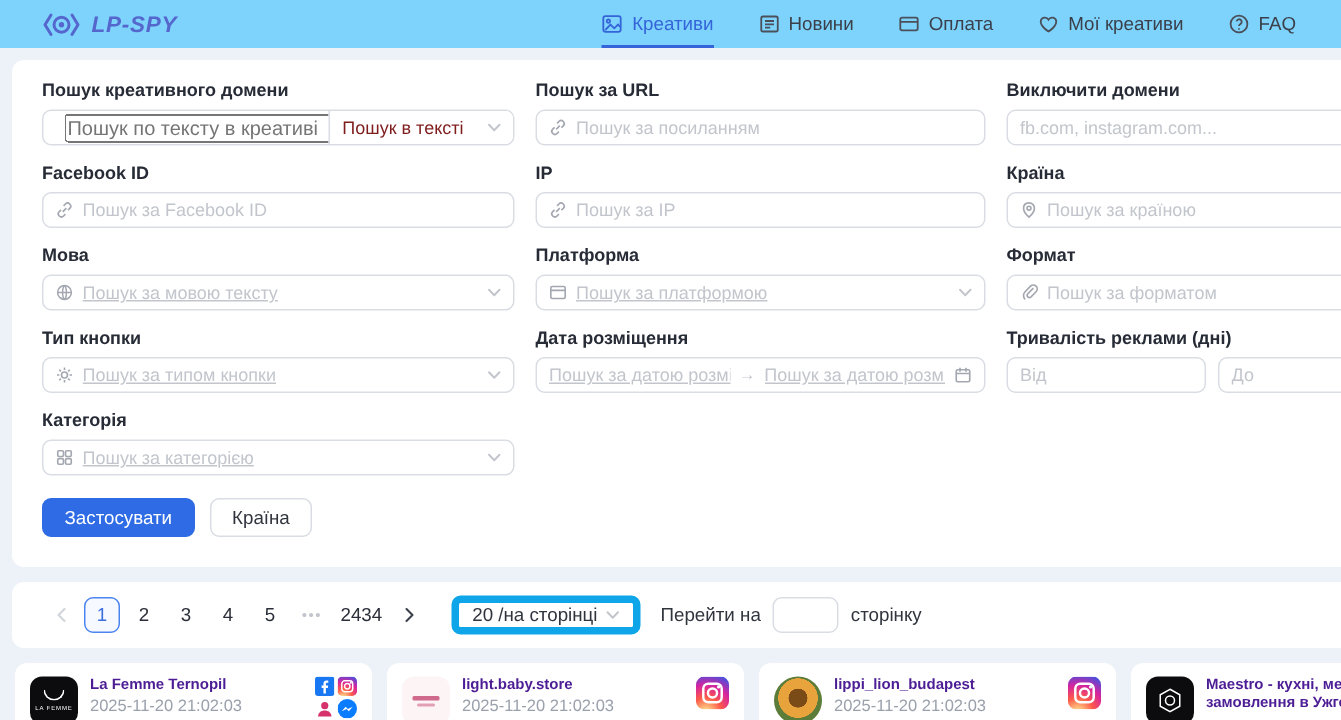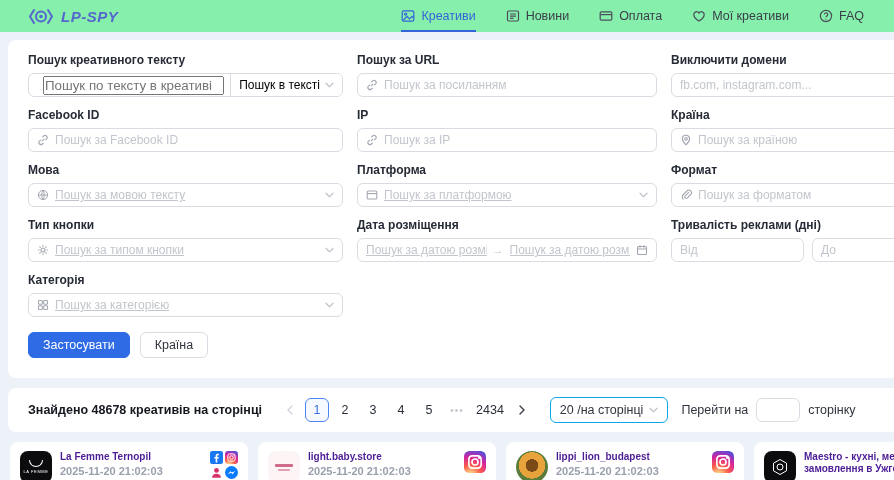--- a/index.html
+++ b/index.html
@@ -1,20 +1,20 @@
 <!DOCTYPE html>
 <html><head>
 <meta charset="utf-8">
 <style>
   * { margin:0; padding:0; box-sizing:border-box; }
   html,body { width:894px; height:480px; overflow:hidden; background:#edf1f8;
     font-family:"Liberation Sans","DejaVu Sans",sans-serif; color:#1f2430; }
 
   
-  .header { height:32px; background:#86efac; display:flex; align-items:stretch; padding:0 30px 0 28px; }
+  .header { height:32px; background:#7dd3fc; display:flex; align-items:stretch; padding:0 30px 0 28px; }
   .logo { display:flex; align-items:center; gap:7px; color:#5566cd; font-weight:700;
     font-style:italic; font-size:15px; letter-spacing:.5px; }
   .nav { margin-left:auto; display:flex; align-items:stretch; gap:30px; }
   .nav-item { display:flex; align-items:center; gap:6px; font-size:12.5px; color:#3a3f4a;
     cursor:pointer; border-bottom:2px solid transparent; padding-top:2px; }
   .nav-item svg { color:#4a4f5a; }
   .nav-item.active { color:#3564d9; border-bottom-color:#3564d9; }
   .nav-item.active svg { color:#3564d9; }
 
   
@@ -25,43 +25,43 @@
   .control { height:24px; border:1px solid #d9dde3; border-radius:6px; background:#fff;
     display:flex; align-items:center; padding:0 8px; gap:6px; font-size:12px; }
   .control svg.fic { flex:none; color:#a3a7b0; }
   .control input { border:none; outline:none; flex:1; min-width:0; font-size:12px;
     font-family:inherit; color:#c2410c; background:transparent; }
   .control input::placeholder { color:#c2c6cc; }
   .ph { color:#c2c6cc; flex:1; white-space:nowrap; overflow:hidden;text-decoration:underline; }
   .chev { flex:none; color:#c2c6cc; }
   .group { display:flex; height:24px; border:1px solid #d9dde3; border-radius:6px; overflow:hidden; }
   .group .g-input { flex:1; display:flex; align-items:center; gap:6px; padding:0 8px; min-width:0; }
-  .g-addon { flex:none; display:flex; align-items:center; gap:5px; border-left:1px solid #d9dde3;
-    padding:0 8px; font-size:12px; color:#000000; cursor:pointer; background:#fff; white-space:nowrap; }
+  .g-addon { flex:none; display:flex; align-items:center; gap:16px; border-left:1px solid #d9dde3;
+    padding:0 8px; font-size:12px; color:#7f1d1d; cursor:pointer; background:#fff; white-space:nowrap; }
   .range .arrow { color:#c2c6cc; font-size:11px; flex:none; }
   .dur { display:flex; gap:8px; }
   .dur .control:first-child { width:133px; }
   .dur .control:last-child { width:147px; }
   .btn-row { margin-top:15px; display:flex; gap:10px; }
   .btn { height:26px; padding:0 14px; border-radius:6px; font-size:12.5px; cursor:pointer;
     display:inline-flex; align-items:center; font-family:inherit; }
   .btn-primary { background:#2f6be4; border:1px solid #2f6be4; color:#fff; }
   .btn-plain { background:#fff; border:1px solid #d9dde3; color:#30343d; }
 
   
   .results { background:#fff; margin:10px 0 0 8px; width:1000px; border-radius:8px 0 0 8px;
     height:44px; display:flex; align-items:center; padding:0 20px; gap:9px; font-size:12.5px; }
   .summary { font-weight:600; color:#14181f; margin-right:6px; }
   .pg { display:flex; align-items:center; gap:4px; }
   .pg-item { min-width:24px; height:24px; display:flex; align-items:center; justify-content:center;
     font-size:12.5px; color:#2a2e38; cursor:pointer; border-radius:6px; padding:0 3px; }
   .pg-item.active { border:1px solid #4c84f0; color:#3b6fe0; background:#f6f9ff; }
   .pg-prev { color:#cfd3da; } .pg-next { color:#3a3f4a; }
   .pg-dots { color:#c2c6cc; letter-spacing:1px; font-size:10px; }
-  .psize { height:26px; border:1px solid #0ea5e9; border-radius:6px; display:flex; align-items:center;
+  .psize { height:26px; border:5px solid #0ea5e9; border-radius:6px; display:flex; align-items:center;
     gap:6px; padding:0 9px; color:#30343d; cursor:pointer; margin-left:6px; white-space:nowrap; }
   .goto { display:flex; align-items:center; gap:8px; margin-left:4px; color:#30343d; white-space:nowrap; }
   .goto input { width:44px; height:24px; border:1px solid #d9dde3; border-radius:6px; outline:none;
     font-size:12px; text-align:center; font-family:inherit; }
 
   
   .cards { display:flex; gap:10px; margin:10px 0 0 10px; width:1010px; }
   .card { width:238px; flex:none; background:#fff; border-radius:8px; padding:9px 10px; }
   .card-head { display:flex; gap:8px; }
   .avatar { width:32px; height:32px; border-radius:8px; flex:none; display:flex;
@@ -69,21 +69,21 @@
   .av-dark { background:#0c0c0e; color:#fff; flex-direction:column; }
   .av-dark .av-curve { width:14px; height:7px; border:1.2px solid #fff; border-top:none;
     border-radius:0 0 14px 14px; margin-bottom:2px; }
   .av-dark .av-txt { font-size:4px; letter-spacing:.6px; }
   .av-pink { background:#fdf4f6; flex-direction:column; gap:2px; }
   .av-pink i { display:block; width:18px; height:3px; background:#d06a8c; border-radius:1px; }
   .av-pink i:last-child { width:12px; height:2px; background:#e3a0b5; }
   .av-round { border-radius:50%; background:radial-gradient(circle at 50% 45%, #7a4a17 0 26%, #e8a33d 27% 55%, #5c7c3a 56% 78%, #e7d9a8 79%); }
   .card-titles { flex:1; min-width:0; }
   .card-title { font-size:10px; font-weight:700; color:#4c1d95; white-space:pre-line; line-height:1.15; }
-  .card-date { font-size:11px; color:#9aa1ac; margin-top:2px;font-weight:bold; }
+  .card-date { font-size:11px; color:#9aa1ac; margin-top:2px; }
   .socials { flex:none; display:grid; grid-template-columns:repeat(2,13px); gap:2px; align-content:start; }
   .socials.single { grid-template-columns:22px; }
 
   .defs { position:absolute; width:0; height:0; }
 </style>
 </head>
 <body>
 
 <svg class="defs" aria-hidden="true">
   <defs>
@@ -164,21 +164,21 @@
       </svg>
       <span>FAQ</span>
     </div>
   </div>
 </div>
 
 <div class="panel">
   <div class="fgrid">
 
     <div class="field">
-      <label>Пошук креативного тексту</label>
+      <label>Пошук креативного домени</label>
       <div class="group">
         <div class="g-input">
           <svg class="fic" width="12" height="12" viewBox="0 0 12 12" fill="none" stroke="#a3a7b0" stroke-width="1.1">
             <path d="M7.6 1.9l2.4 2.4L5 9.4l-2.9.5.5-2.9z"></path>
               <path d="M1.3 11.4h9.4"></path>
           </svg>
           <input type="text" placeholder="Пошук по тексту в креативі" style="">
         </div>
         <div class="g-addon">
           <span>Пошук в тексті</span>
@@ -333,21 +333,20 @@
       <div></div>
   </div>
 
   <div class="btn-row">
     <button class="btn btn-primary">Застосувати</button>
     <button class="btn btn-plain">Країна</button>
   </div>
 </div>
 
 <div class="results">
-  <span class="summary">Знайдено 48678 креативів на сторінці</span>
   <div class="pg">
     <span class="pg-item pg-prev">
       <svg width="7" height="10" viewBox="0 0 7 10">
         <path d="M6 1 2 5l4 4" fill="none" stroke="currentColor" stroke-width="1.4" stroke-linecap="round" stroke-linejoin="round"></path>
       </svg>
     </span>
     <span class="pg-item active">1</span>
     <span class="pg-item">2</span>
     <span class="pg-item">3</span>
     <span class="pg-item">4</span>

